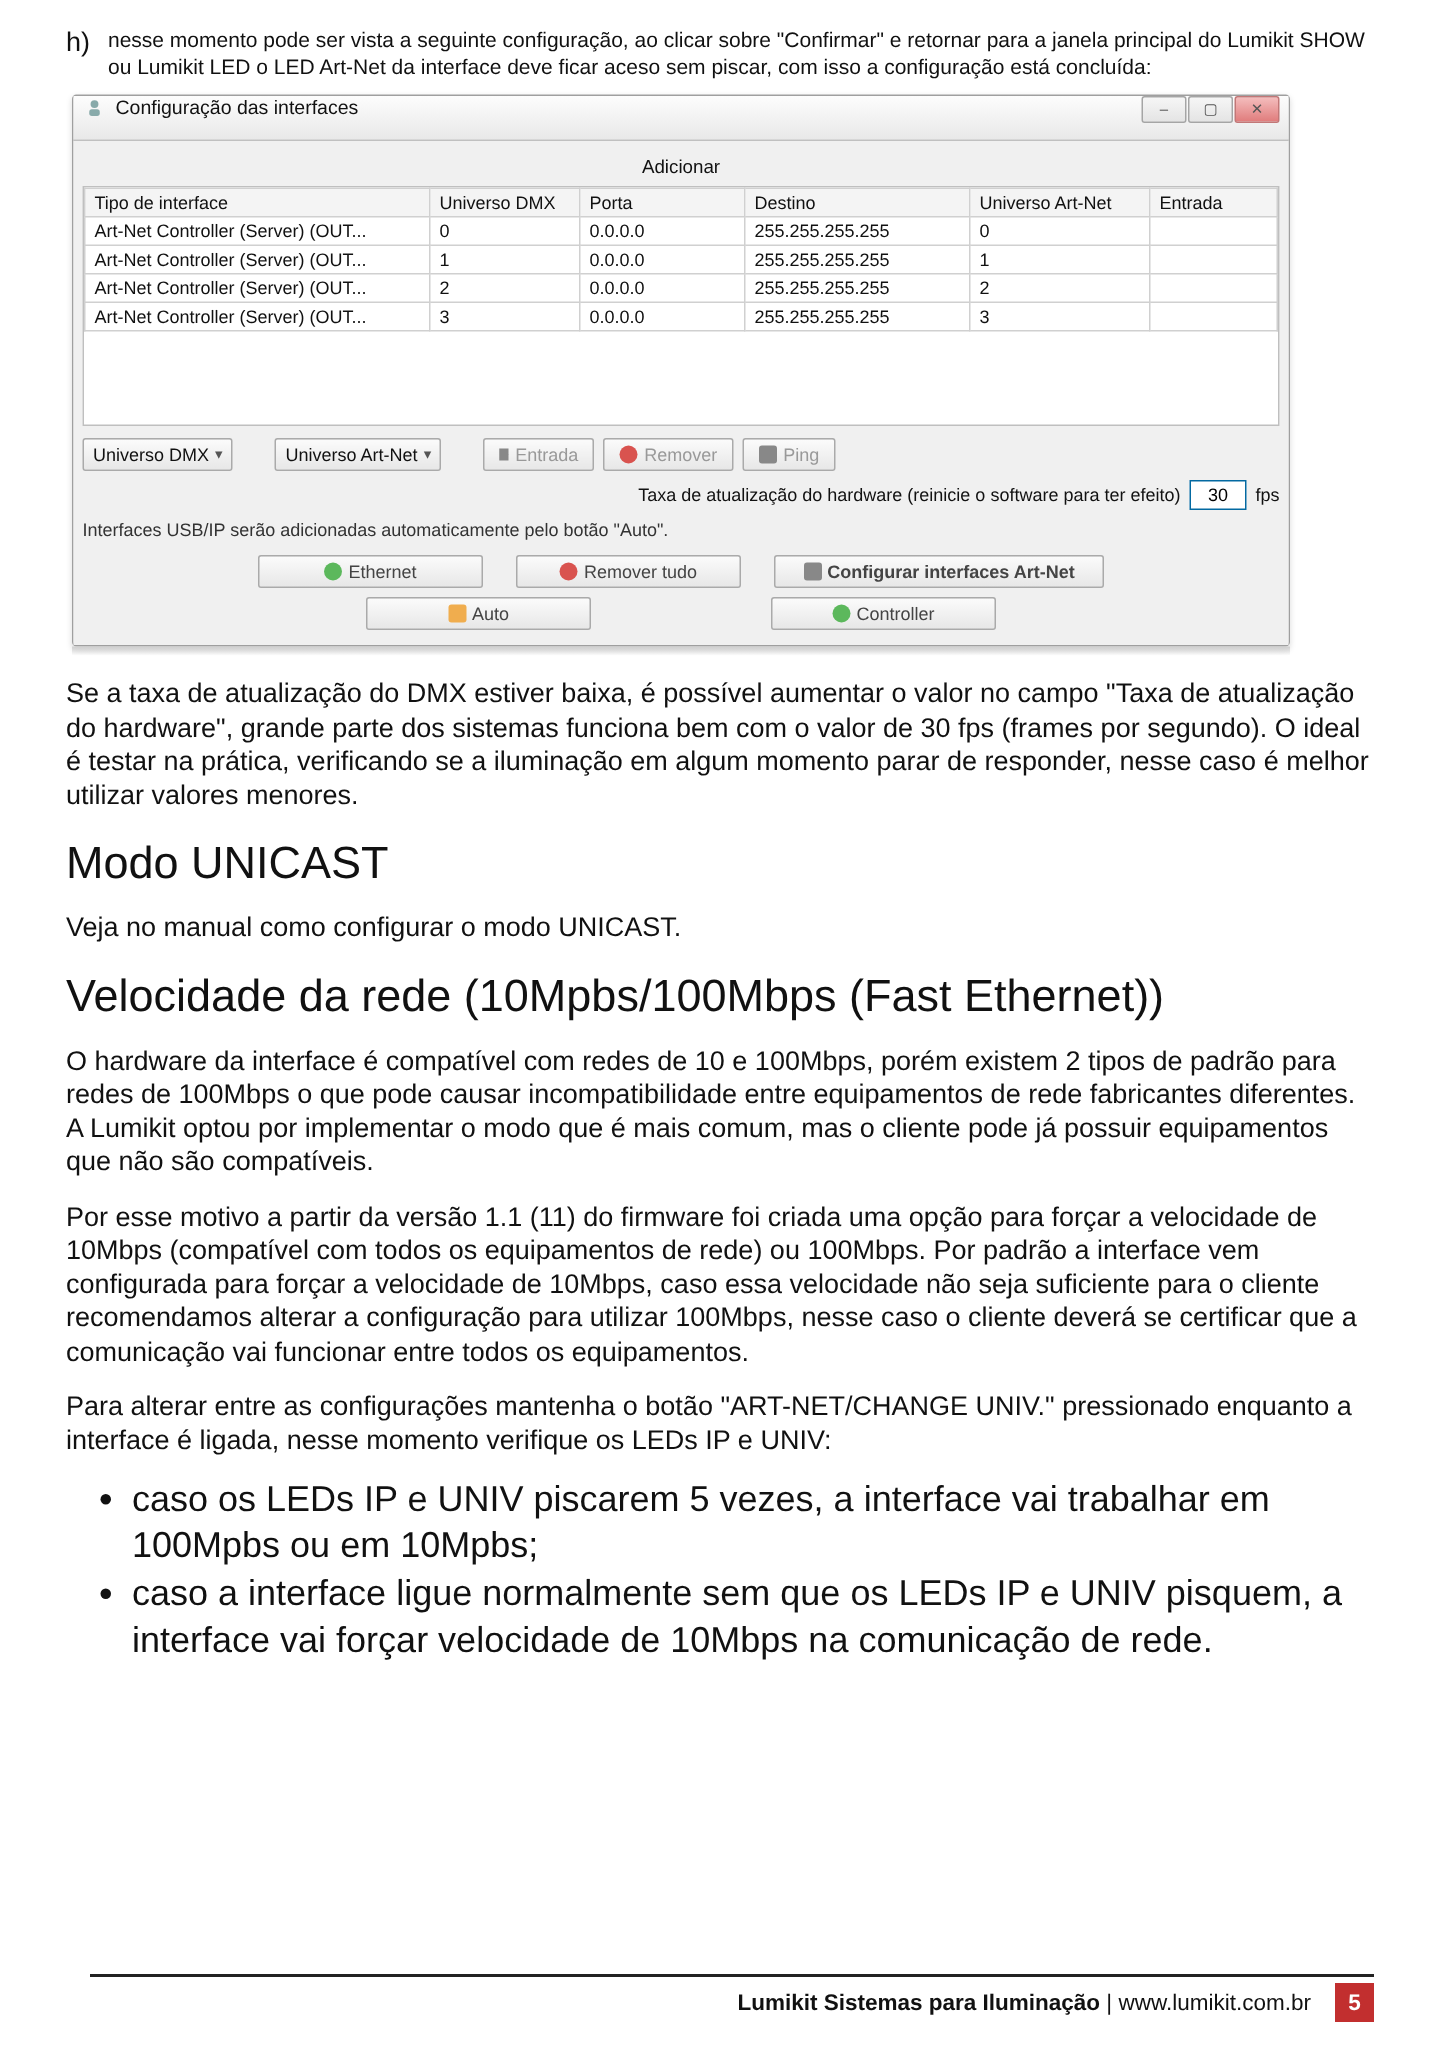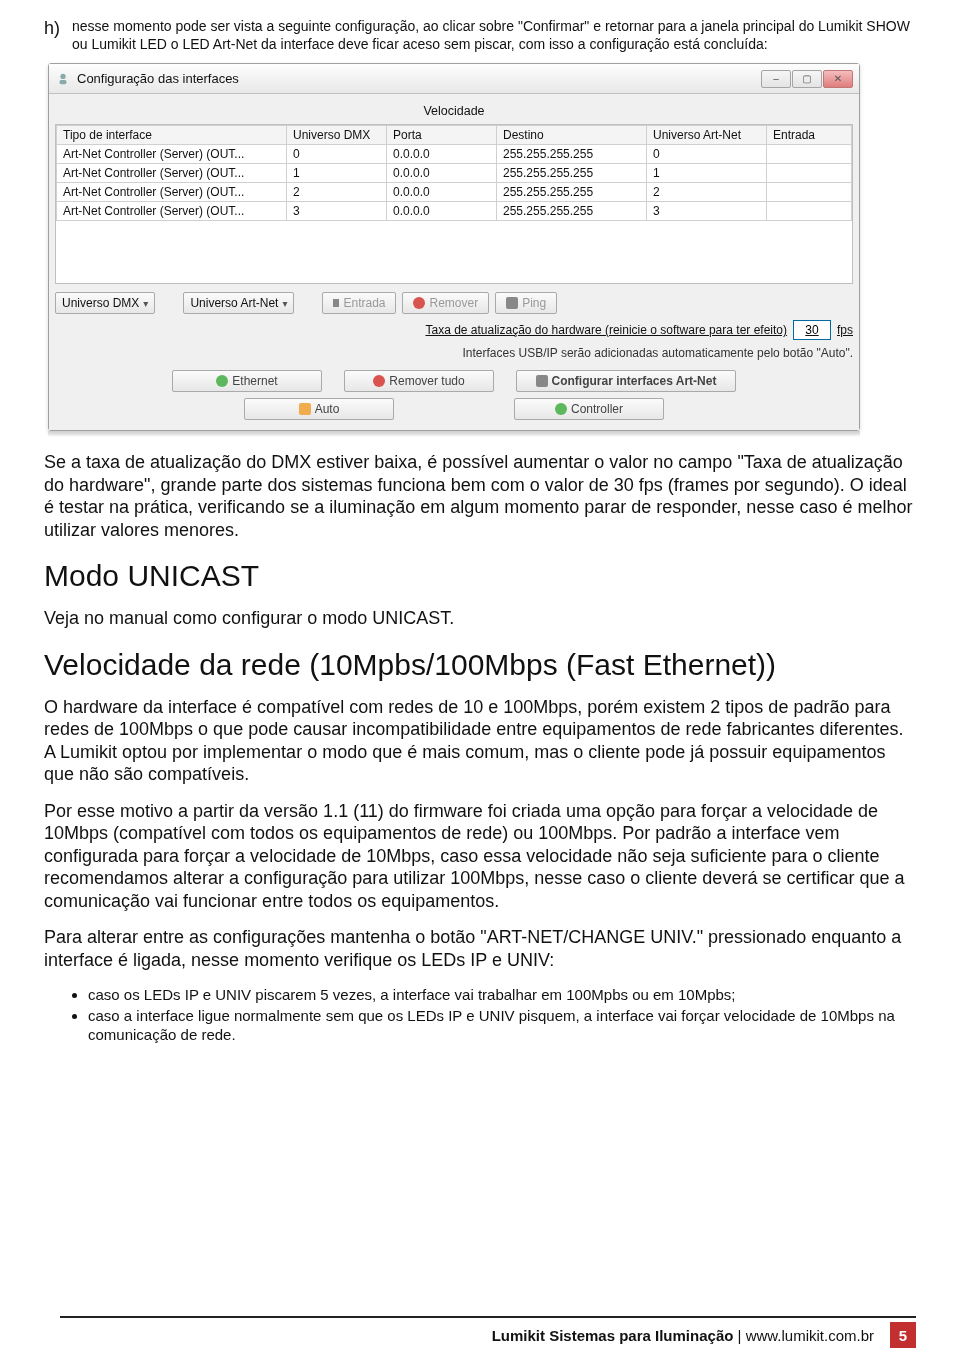--- a/index.html
+++ b/index.html
@@ -11,32 +11,32 @@
     position: relative;
     padding: 18px 44px 60px 44px;
     color: #111;
   }
   .list-h { display: flex; margin-bottom: 6px; }
   .list-h .marker { width: 28px; font-size: 18px; }
   .list-h .text { flex: 1; font-size: 14px; line-height: 1.25; }
   .para { font-size: 18px; line-height: 1.25; margin: 14px 0; }
   h2.section { font-size: 30px; font-weight: 400; margin: 18px 0 8px 0; }
   ul.bullets { list-style: disc; padding-left: 44px; }
-  ul.bullets li { font-size: 15px; line-height: 1.28; margin: 2px 0; }
+  ul.bullets li { font-size: 24px; line-height: 1.28; margin: 2px 0; }
 
   
   .shot { margin: 10px auto 10px 4px; width: 812px; }
   .win {
     background: linear-gradient(#f3f3f3,#ededed);
     border: 1px solid #9f9f9f;
     border-radius: 3px;
     box-shadow: 0 2px 4px rgba(0,0,0,.15);
   }
   .titlebar {
-    height: 30px; display: flex; align-items: center;
+    height: 30px; display: flex; align-items: flex-start;
     padding: 0 6px;
     background: linear-gradient(#fdfdfd,#e8e8e8);
     border-bottom: 1px solid #c0c0c0;
     font-size: 13px;
   }
   .titlebar .ticon { width:16px;height:16px;margin-right:6px;display:inline-flex;align-items:center;justify-content:center;color:#666;}
   .titlebar .tlabel { flex:1; }
   .winbtns { display:flex; gap:1px; }
   .winbtn {
     width:30px;height:18px;border:1px solid #a5a5a5;border-radius:2px;
@@ -63,22 +63,22 @@
     background:linear-gradient(#fbfbfb,#e7e7e7);
     border:1px solid #aaa; border-radius:2px; padding:2px 6px; height:22px;
   }
   .btn {
     display:flex; align-items:center; gap:4px;
     background:linear-gradient(#fbfbfb,#e7e7e7);
     border:1px solid #aaa; border-radius:2px; padding:2px 10px; height:22px;
     font-size:12px; color:#444;
   }
   .btn.disabled { color:#999; }
-  .hint { text-align:right; font-size:12px; color:#333; margin-top:6px; }
-  .fps-row { display:flex; justify-content:flex-end; align-items:center; gap:6px; font-size:12px; margin-top:6px;text-decoration:underline; }
+  .hint { text-align:left; font-size:12px; color:#333; margin-top:6px; }
+  .fps-row { display:flex; justify-content:flex-end; align-items:center; gap:6px; font-size:12px; margin-top:6px; }
   .fps-input { width:38px;height:20px;border:1px solid #0369a1;background:#fff;text-align:center;font-size:12px; }
   .botrow { display:flex; gap:22px; justify-content:center; margin-top:10px; }
   .botrow .btn { min-width:150px; justify-content:center; }
   .botrow2 { display:flex; gap:120px; justify-content:center; margin-top:6px; }
   .botrow2 .btn { min-width:150px; justify-content:center; }
   .ico { width:12px;height:12px;display:inline-block;border-radius:50%; }
   .ico.green{background:#5cb85c;}
   .ico.red{background:#d9534f;}
   .ico.star{background:#f0ad4e;border-radius:2px;}
   .ico.gear{background:#888;border-radius:2px;}
@@ -116,21 +116,21 @@
           </svg>
       </span>
       <span class="tlabel">Configuração das interfaces</span>
       <div class="winbtns">
         <div class="winbtn">–</div>
         <div class="winbtn">▢</div>
         <div class="winbtn close">✕</div>
       </div>
     </div>
     <div class="winbody">
-      <div class="subtitle">Velocidade</div>
+      <div class="subtitle">Adicionar</div>
       <div class="iface-wrap">
         <table class="iface">
           <colgroup>
               <col style="width:230px">
               <col style="width:100px">
               <col style="width:110px">
               <col style="width:150px">
               <col style="width:120px">
               <col>
             </colgroup>

